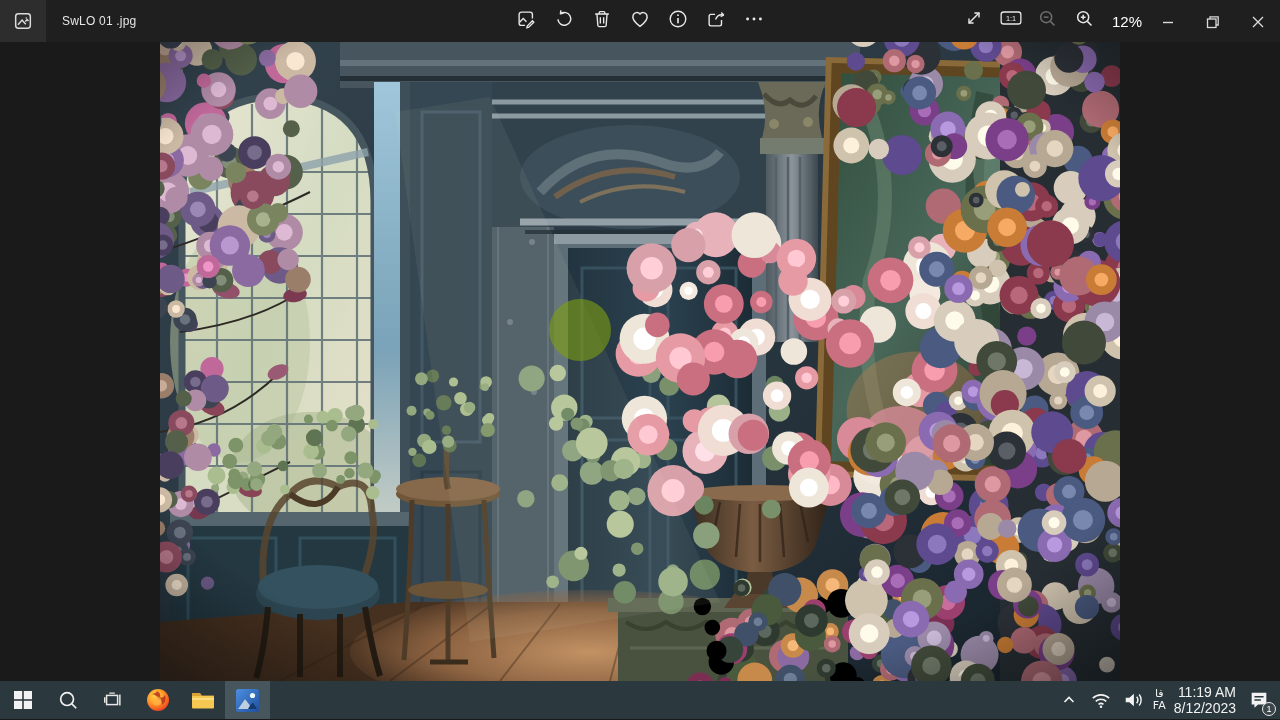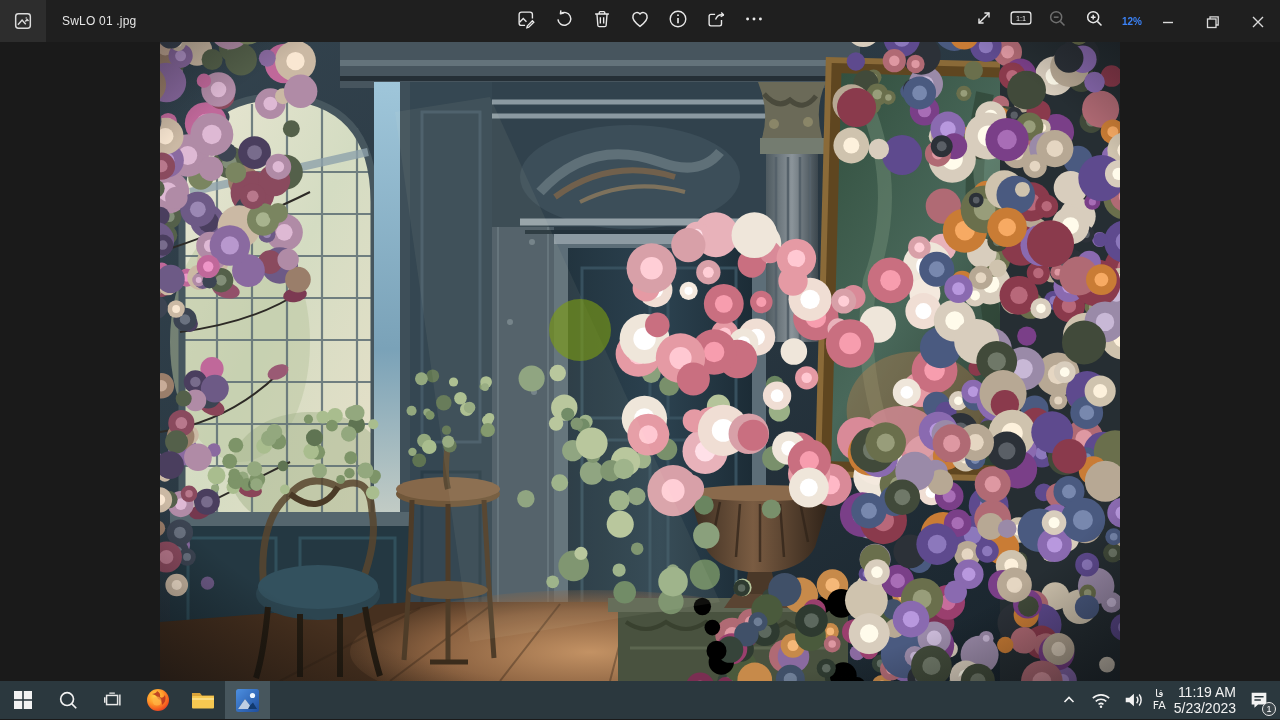--- a/index.html
+++ b/index.html
@@ -6,21 +6,21 @@
   html,body { width:1280px; height:720px; overflow:hidden; background:#1a1a1a;
     font-family:"Liberation Sans", sans-serif; color:#e8e8e8; }
 
   
   .titlebar { position:relative; height:42px; background:#1f1f1f; display:flex; align-items:center; }
   .app-tile { width:46px; height:43px; background:#2d2d2d; display:flex; align-items:center; justify-content:center; flex:0 0 auto; }
   .filename { margin-left:16px; font-size:12px; color:#e6e6e6; letter-spacing:.2px; }
   .tb-center { position:absolute; left:50%; top:0; transform:translateX(-50%); height:43px; display:flex; align-items:center; gap:10px; }
   .tb-btn { width:28px; height:28px; display:flex; align-items:flex-start; justify-content:center; border-radius:3px; }
   .tb-right { position:absolute; right:138px; top:0; height:43px; display:flex; align-items:center; gap:9px; }
-  .zoom-label { font-size:10px; color:#3b82f6; margin-left:4px;font-weight:bold; }
+  .zoom-label { font-size:15px; color:#ffffff; margin-left:4px; }
   .win-controls { position:absolute; right:0; top:0; height:43px; display:flex; }
   .win-btn { width:45px; height:43px; display:flex; align-items:center; justify-content:center; }
   svg.ic { display:block; }
 
   
   .viewer { position:relative; height:639px; background:#1a1a1a; display:flex; align-items:center; justify-content:center; }
   .photo { width:960px; height:639px; position:relative; overflow:hidden; background:#27333c; }
   .photo svg { display:block; width:960px; height:639px; }
 
   
@@ -1475,21 +1475,21 @@
         <path d="M4 8.5 h4 l5 -4.5 v14 l-5 -4.5 h-4 z" fill="#f2f2f2" stroke="none"></path>
         <path d="M16 7.5 a5.5 5.5 0 0 1 0 7 M18.8 5 a9.5 9.5 0 0 1 0 12"></path>
       </svg>
     </div>
     <div class="tray-stack">
       <span>فا</span>
       <span>FA</span>
     </div>
     <div class="clock-stack">
       <span>11:19 AM</span>
-      <span>5/23/2023</span>
+      <span>8/12/2023</span>
     </div>
     <div class="action-wrap">
       <svg class="ic" width="22" height="22" viewBox="0 0 24 24">
         <path d="M4 4 h16 v13 h-9 l-4 3.5 v-3.5 h-3 z" fill="#f2f2f2"></path>
         <path d="M7 8.5 h10 M7 12 h7" stroke="#2b383e" stroke-width="1.7"></path>
       </svg>
       <div class="badge">1</div>
     </div>
   </div>
 </div>

